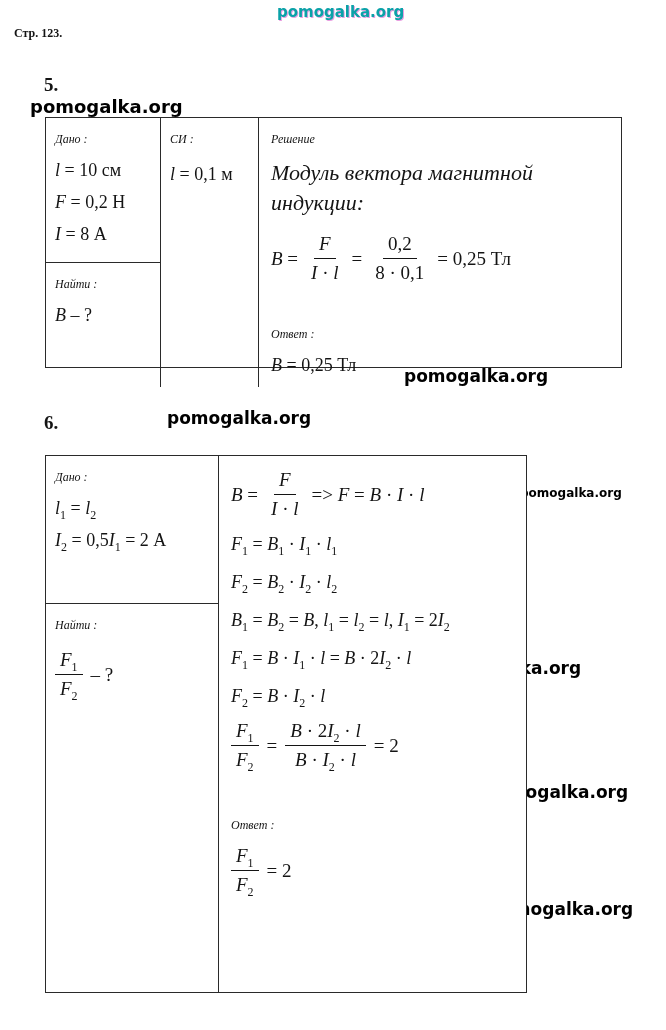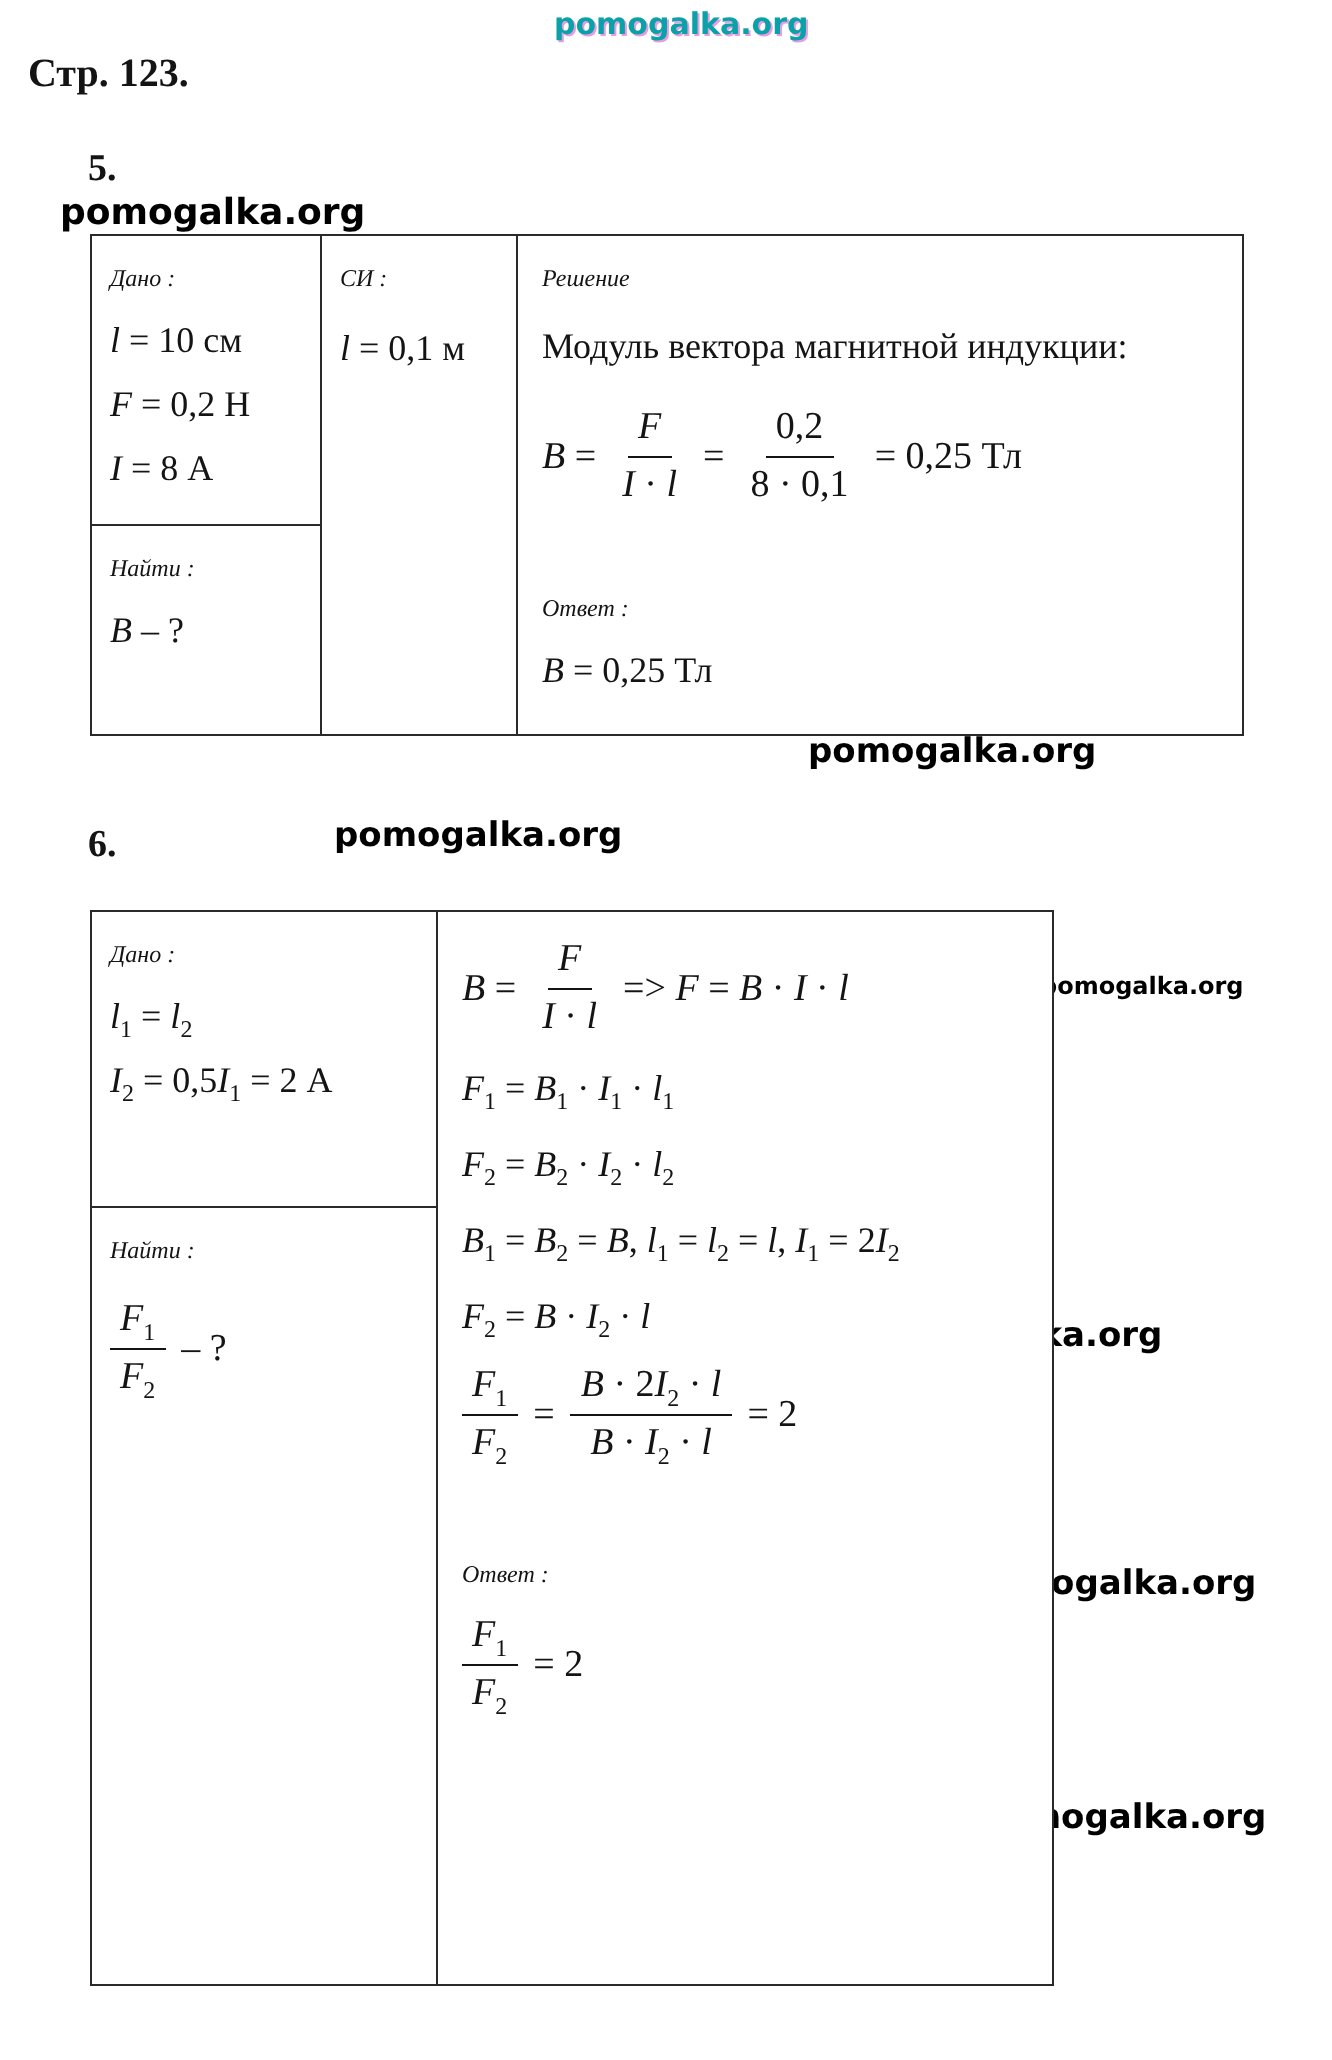--- a/index.html
+++ b/index.html
@@ -9,33 +9,33 @@
 
   
   .wm{position:absolute;font-family:"DejaVu Sans","Liberation Sans",sans-serif;
       font-weight:bold;color:#000;white-space:nowrap;letter-spacing:0;}
   .wm-teal{font-size:15px;color:#0aa2a8;text-shadow:1px 1px 0 rgba(214,76,198,.55);}
   .wm-lg{font-size:17px;}
   .wm-xl{font-size:18px;}
   .wm-sm{font-size:12px;}
   .wm-xs{font-size:11px;font-weight:normal;color:#222;}
 
-  .page-header{position:absolute;left:14px;top:26px;font-size:20px;font-weight:bold;}
+  .page-header{position:absolute;left:14px;top:26px;font-size:12px;font-weight:bold;}
   .prob-num{position:absolute;font-size:19px;font-weight:bold;}
 
   
   .tbl{position:absolute;border:1px solid #2a2a2a;display:grid;background:#fff;}
   .tbl5{left:45px;top:117px;width:575px;height:249px;grid-template-columns:114px 98px 1fr;}
   .tbl6{left:45px;top:455px;width:480px;height:536px;grid-template-columns:172px 1fr;}
   .col{position:relative;}
   .col + .col{border-left:1px solid #2a2a2a;}
 
   .lbl{font-style:italic;font-size:12px;line-height:30px;}
   .mline{font-size:18px;line-height:32px;}
-  .text{font-size:18px;line-height:30px;margin-top:4px;}
+  .text{font-size:22px;line-height:30px;margin-top:4px;font-style:italic;}
   .sline{font-size:18px;line-height:30px;margin-top:8px;}
   .pad{padding:6px 9px;}
   .dano5{height:132px;border-bottom:1px solid #2a2a2a;padding:6px 9px;}
   .dano6{height:135px;border-bottom:1px solid #2a2a2a;padding:6px 9px;}
   .findpad{padding:6px 9px;}
   .sol{padding:6px 12px;}
 
   .formula-row{display:flex;align-items:center;gap:8px;font-size:19px;}
   .frac{display:inline-flex;flex-direction:column;align-items:center;text-align:center;}
   .frac .num{display:block;padding:0 5px 2px;border-bottom:1px solid #141414;line-height:24px;}
@@ -138,20 +138,21 @@
         <span><i>B</i> =</span>
         <span class="frac">
           <span class="num"><i>F</i></span>
           <span class="den"><i>I</i> · <i>l</i></span>
         </span>
         <span>=&gt; <i>F</i> = <i>B</i> · <i>I</i> · <i>l</i></span>
       </div>
       <div class="sline"><i>F</i><sub>1</sub> = <i>B</i><sub>1</sub> · <i>I</i><sub>1</sub> · <i>l</i><sub>1</sub></div>
       <div class="sline"><i>F</i><sub>2</sub> = <i>B</i><sub>2</sub> · <i>I</i><sub>2</sub> · <i>l</i><sub>2</sub></div>
       <div class="sline"><i>B</i><sub>1</sub> = <i>B</i><sub>2</sub> = <i>B</i>,  <i>l</i><sub>1</sub> = <i>l</i><sub>2</sub> = <i>l</i>,  <i>I</i><sub>1</sub> = 2<i>I</i><sub>2</sub></div>
+      <div class="sline"><i>F</i><sub>1</sub> = <i>B</i> · <i>I</i><sub>1</sub> · <i>l</i> = <i>B</i> · 2<i>I</i><sub>2</sub> · <i>l</i></div>
       <div class="sline"><i>F</i><sub>2</sub> = <i>B</i> · <i>I</i><sub>2</sub> · <i>l</i></div>
       <div class="formula-row" style="margin-top:8px">
         <span class="frac">
           <span class="num"><i>F</i><sub>1</sub></span>
           <span class="den"><i>F</i><sub>2</sub></span>
         </span>
         <span>=</span>
         <span class="frac">
           <span class="num"><i>B</i> · 2<i>I</i><sub>2</sub> · <i>l</i></span>
           <span class="den"><i>B</i> · <i>I</i><sub>2</sub> · <i>l</i></span>

